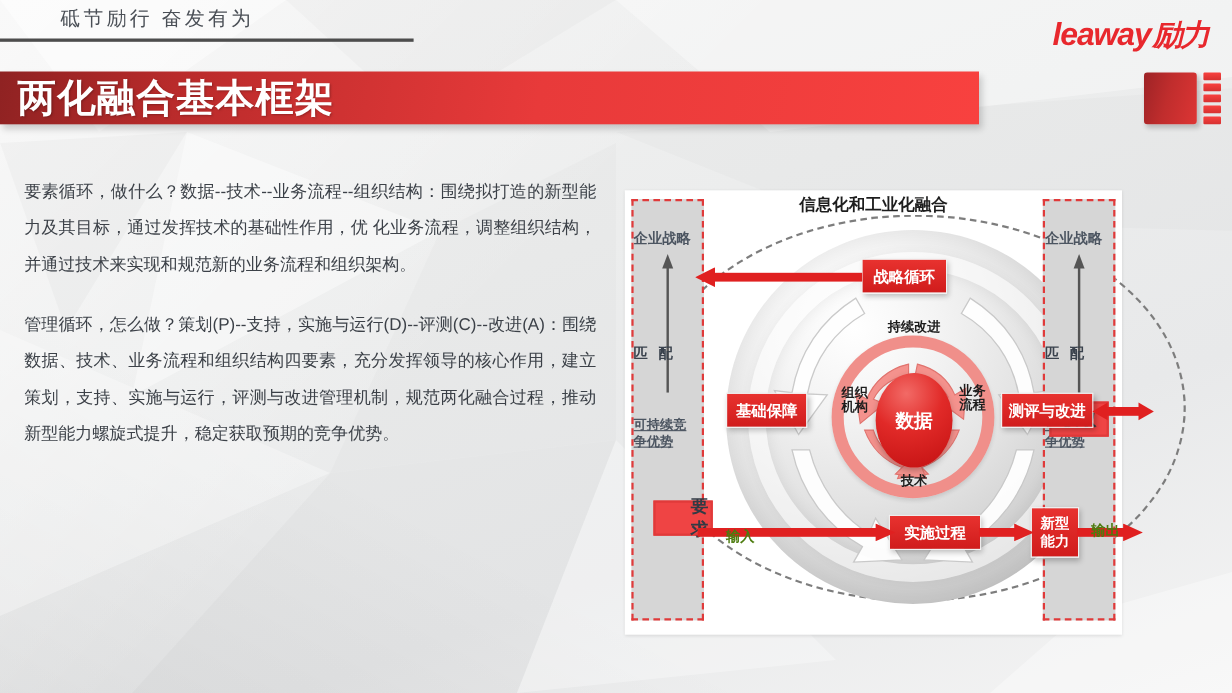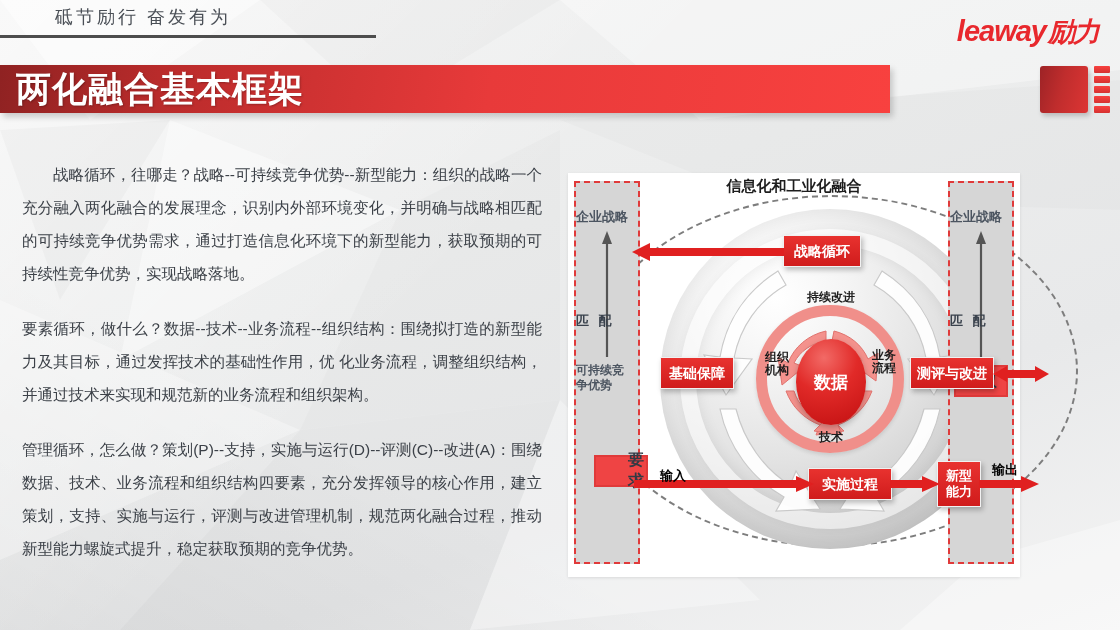--- a/index.html
+++ b/index.html
@@ -97,21 +97,21 @@
   }
   .side-panel.left { left: 6px; }
   .side-panel.right { right: 6px; }
   .sp-label {
     position: absolute; left: 0; right: 0;
     text-align: left; font-size: 13px; font-weight: bold; color: #4c5561;
     line-height: 15px;
   }
   .sp-strategy { top: 26px; }
   .sp-match    { top: 130px; color:#3a424d; letter-spacing:3px; }
-  .sp-adv      { top: 180px; font-size: 12px; }
+  .sp-adv      { top: 196px; font-size: 12px; text-decoration: underline; }
   .sp-arrow {
     position: absolute; left: 50%; transform: translateX(-50%);
     top: 48px; height: 126px; width: 12px;
   }
   .sp-arrow svg { display:block; }
   .sp-box {
     position: absolute; left: 50%; transform: translateX(-50%);
     width: 54px; height: 32px;
     background: #ef4444; border: 2px solid #e03a3a;
     display:flex; align-items:center; justify-content:center;
@@ -177,21 +177,21 @@
   .rb-manage  { left: 215px; top: 62px;  width: 78px; height: 32px; }
   .rb-base    { left: 92px;  top: 184px; width: 74px; height: 32px; }
   .rb-eval    { left: 342px; top: 184px; width: 84px; height: 32px; }
   .rb-impl    { left: 240px; top: 295px; width: 84px; height: 32px; }
   .rb-newcap  { left: 369px; top: 288px; width: 44px; height: 46px; font-size:13px;}
 
   
   .flow { position:absolute; }
   .flow svg { display:block; }
   .flow-label {
-    position:absolute; font-size:13px; font-weight:bold; color:#000000;
+    position:absolute; font-size:13px; font-weight:bold; color:#4d7c0f;margin-top:12px;
   }
   .fl-input  { left: 92px;  top: 294px; }
   .fl-output { left: 424px; top: 288px; }
 
   
   .swirl { position:absolute; left:92px; top:36px; width:340px; height:340px; pointer-events:none; }
   
   .redswirl { position:absolute; left:178px; top:122px; width:168px; height:168px; pointer-events:none;}
 </style>
 </head>
@@ -225,21 +225,20 @@
 <div class="deco-square"></div>
 <div class="deco-bars">
   <i></i>
   <i></i>
   <i></i>
   <i></i>
   <i></i>
 </div>
 
 <div class="body-text">
-  <p class="indent">战略循环，往哪走？战略--可持续竞争优势--新型能力：组织的战略一个充分融入两化融合的发展理念，识别内外部环境变化，并明确与战略相匹配的可持续竞争优势需求，通过打造信息化环境下的新型能力，获取预期的可持续性竞争优势，实现战略落地。</p>
   <p>要素循环，做什么？数据--技术--业务流程--组织结构：围绕拟打造的新型能力及其目标，通过发挥技术的基础性作用，优 化业务流程，调整组织结构，并通过技术来实现和规范新的业务流程和组织架构。</p>
   <p>管理循环，怎么做？策划(P)--支持，实施与运行(D)--评测(C)--改进(A)：围绕数据、技术、业务流程和组织结构四要素，充分发挥领导的核心作用，建立策划，支持、实施与运行，评测与改进管理机制，规范两化融合过程，推动新型能力螺旋式提升，稳定获取预期的竞争优势。</p>
 </div>
 
 <div class="diagram">
 
   <div class="dg-title">信息化和工业化融合</div>
 
   <div class="dashed-oval"></div>
 

